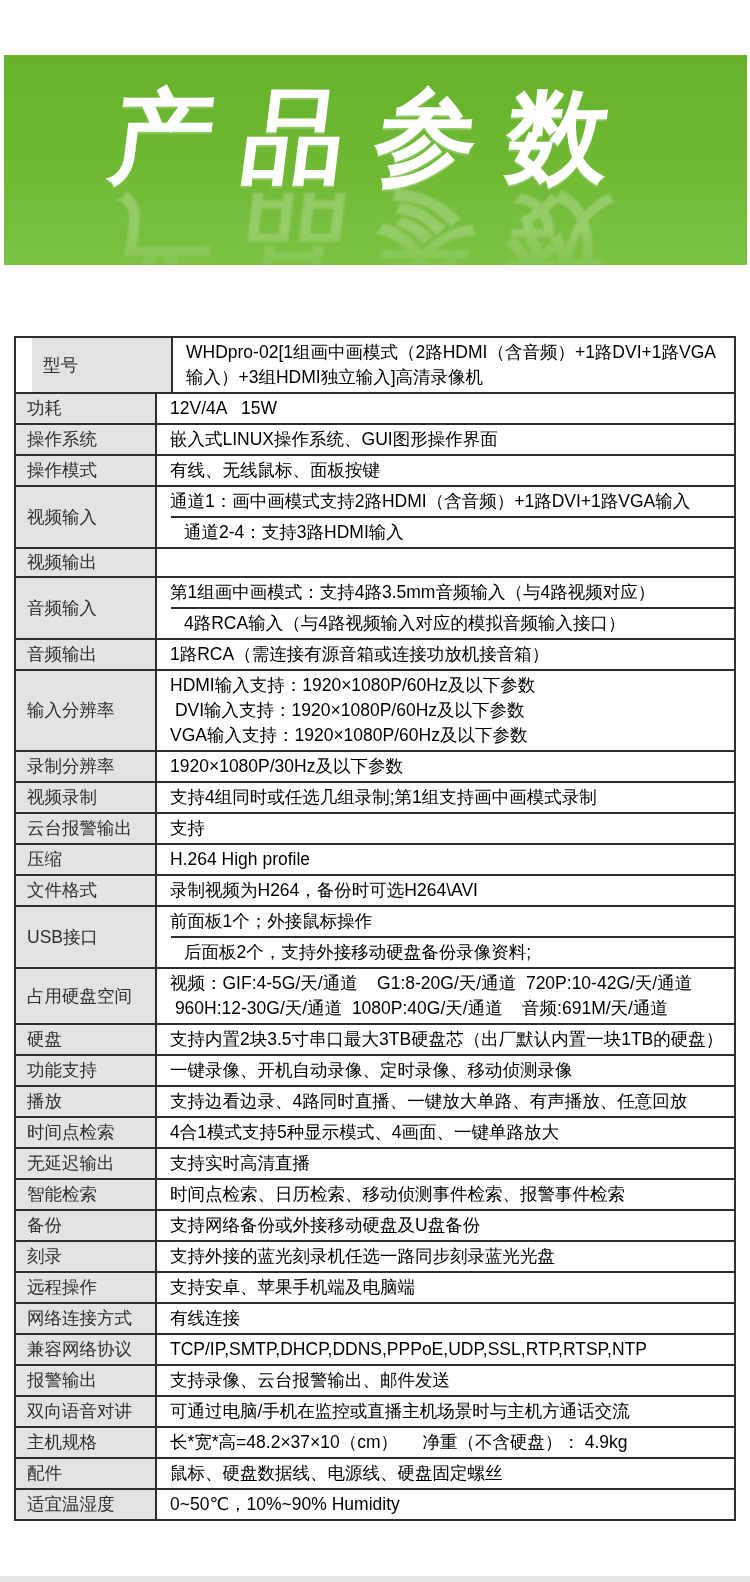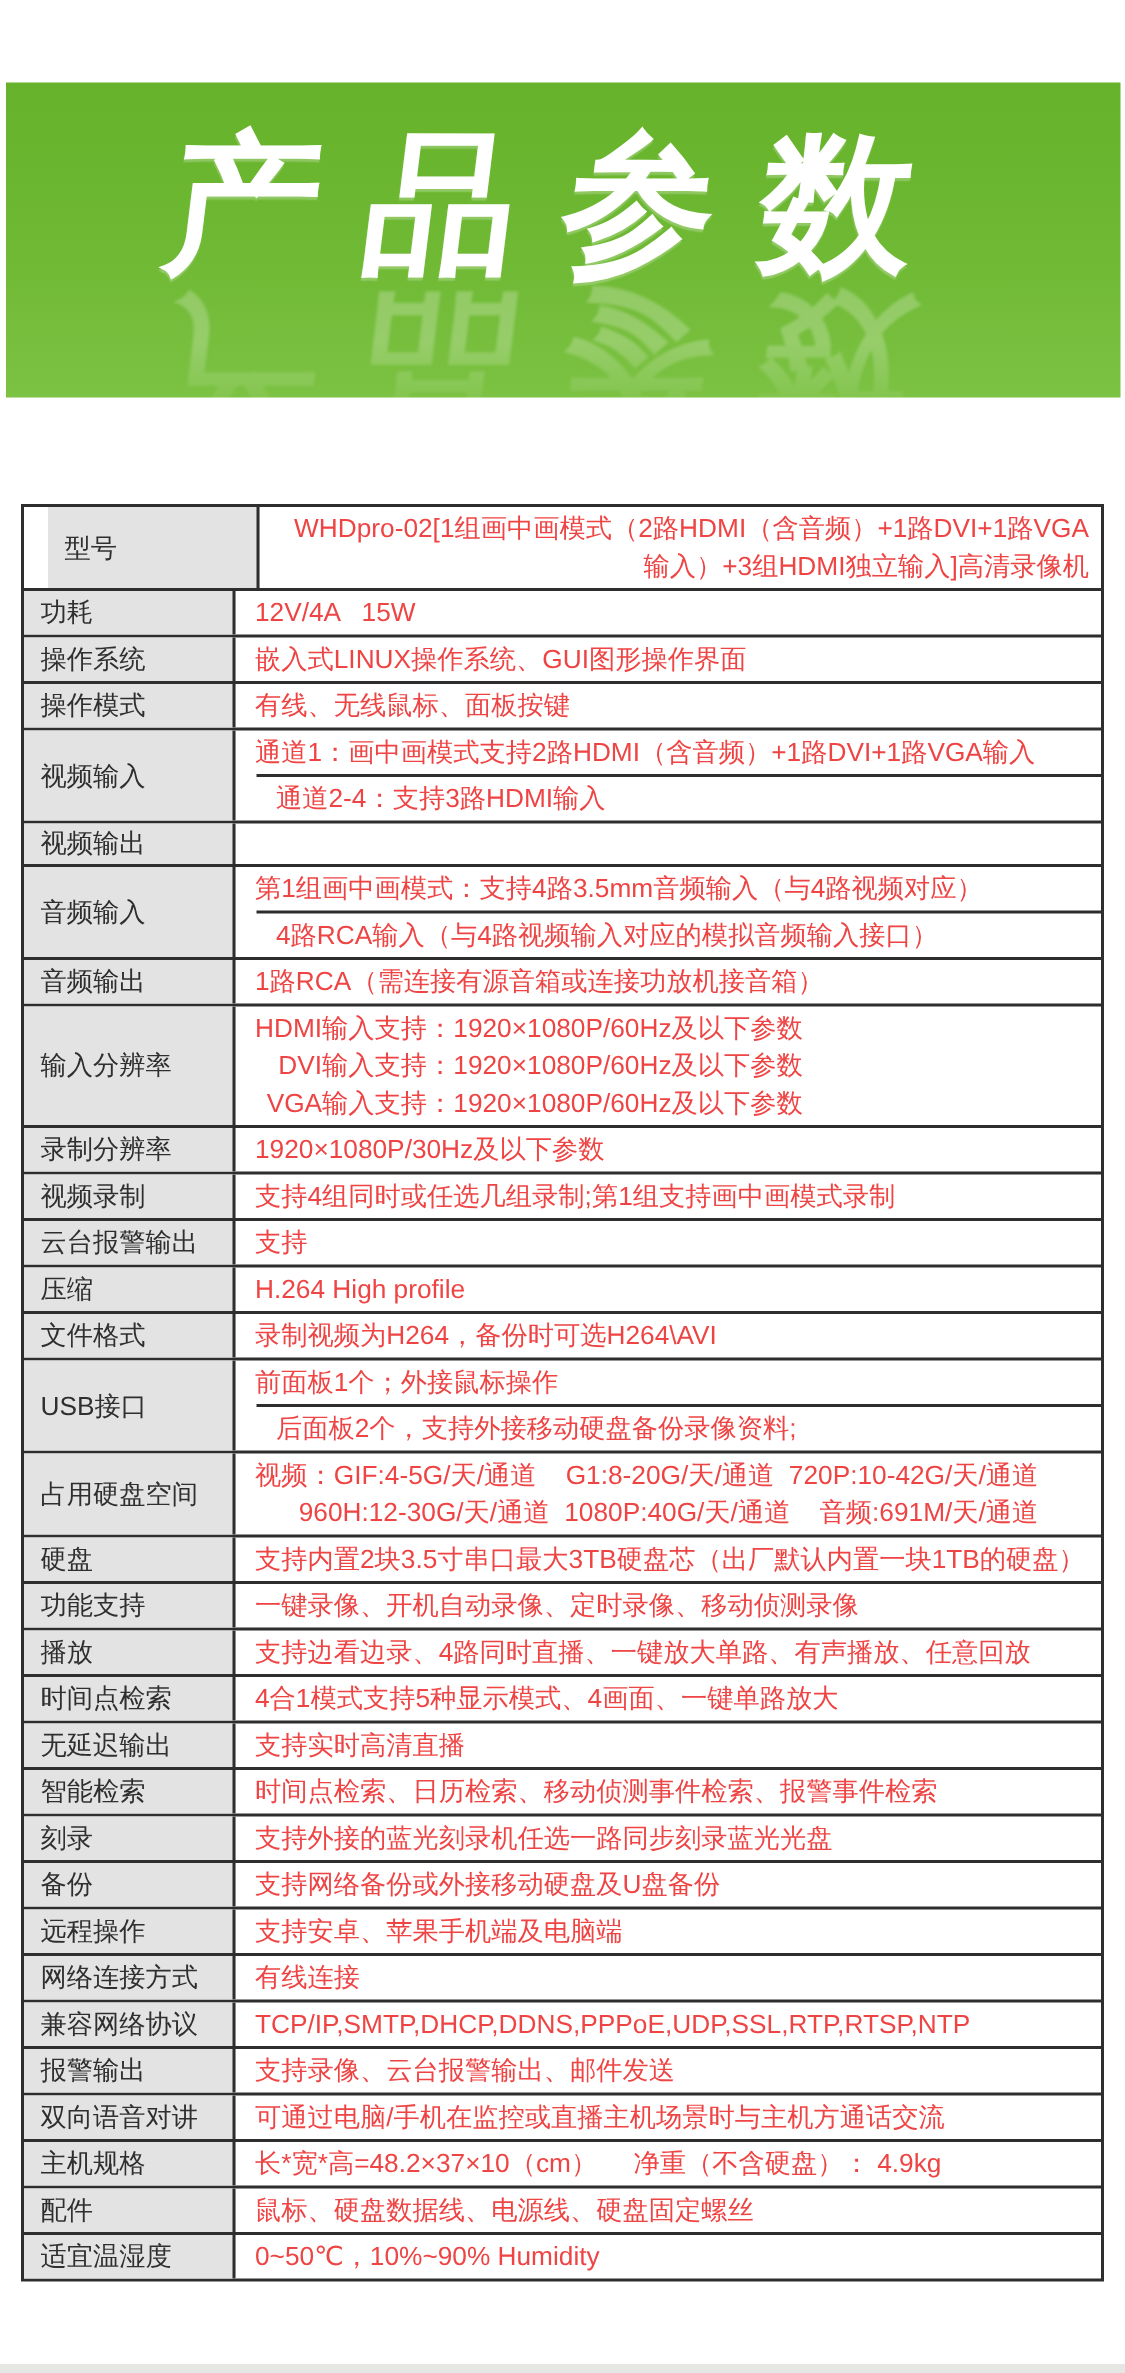--- a/index.html
+++ b/index.html
@@ -97,22 +97,21 @@
     flex-direction: column;
   }
   .cell.value {
     flex: 1;
     display: flex;
     align-items: center;
     min-height: 28px;
     padding: 2px 8px 2px 13px;
     line-height: 25px;
     white-space: pre-wrap;
-    color: #ef4444;
-    text-align: right;
+    color: #000000;
   }
   .cell.value + .cell.value {
     border-top: 2px solid #2e2e2e;
     margin-left: 14px;
   }
   
   .footer-strip {
     position: absolute;
     left: 0;
     right: 0;
@@ -261,32 +260,32 @@
           <div class="cell value">支持实时高清直播</div>
         </div>
       </div>
       <div class="row">
         <div class="cell label">智能检索</div>
         <div class="vcol">
           <div class="cell value">时间点检索、日历检索、移动侦测事件检索、报警事件检索</div>
         </div>
       </div>
       <div class="row">
+        <div class="cell label">备份</div>
+        <div class="vcol">
+          <div class="cell value">支持网络备份或外接移动硬盘及U盘备份</div>
+        </div>
+      </div>
+      <div class="row">
         <div class="cell label">刻录</div>
         <div class="vcol">
           <div class="cell value">支持外接的蓝光刻录机任选一路同步刻录蓝光光盘</div>
         </div>
       </div>
       <div class="row">
-        <div class="cell label">备份</div>
-        <div class="vcol">
-          <div class="cell value">支持网络备份或外接移动硬盘及U盘备份</div>
-        </div>
-      </div>
-      <div class="row">
         <div class="cell label">远程操作</div>
         <div class="vcol">
           <div class="cell value">支持安卓、苹果手机端及电脑端</div>
         </div>
       </div>
       <div class="row">
         <div class="cell label">网络连接方式</div>
         <div class="vcol">
           <div class="cell value">有线连接</div>
         </div>

